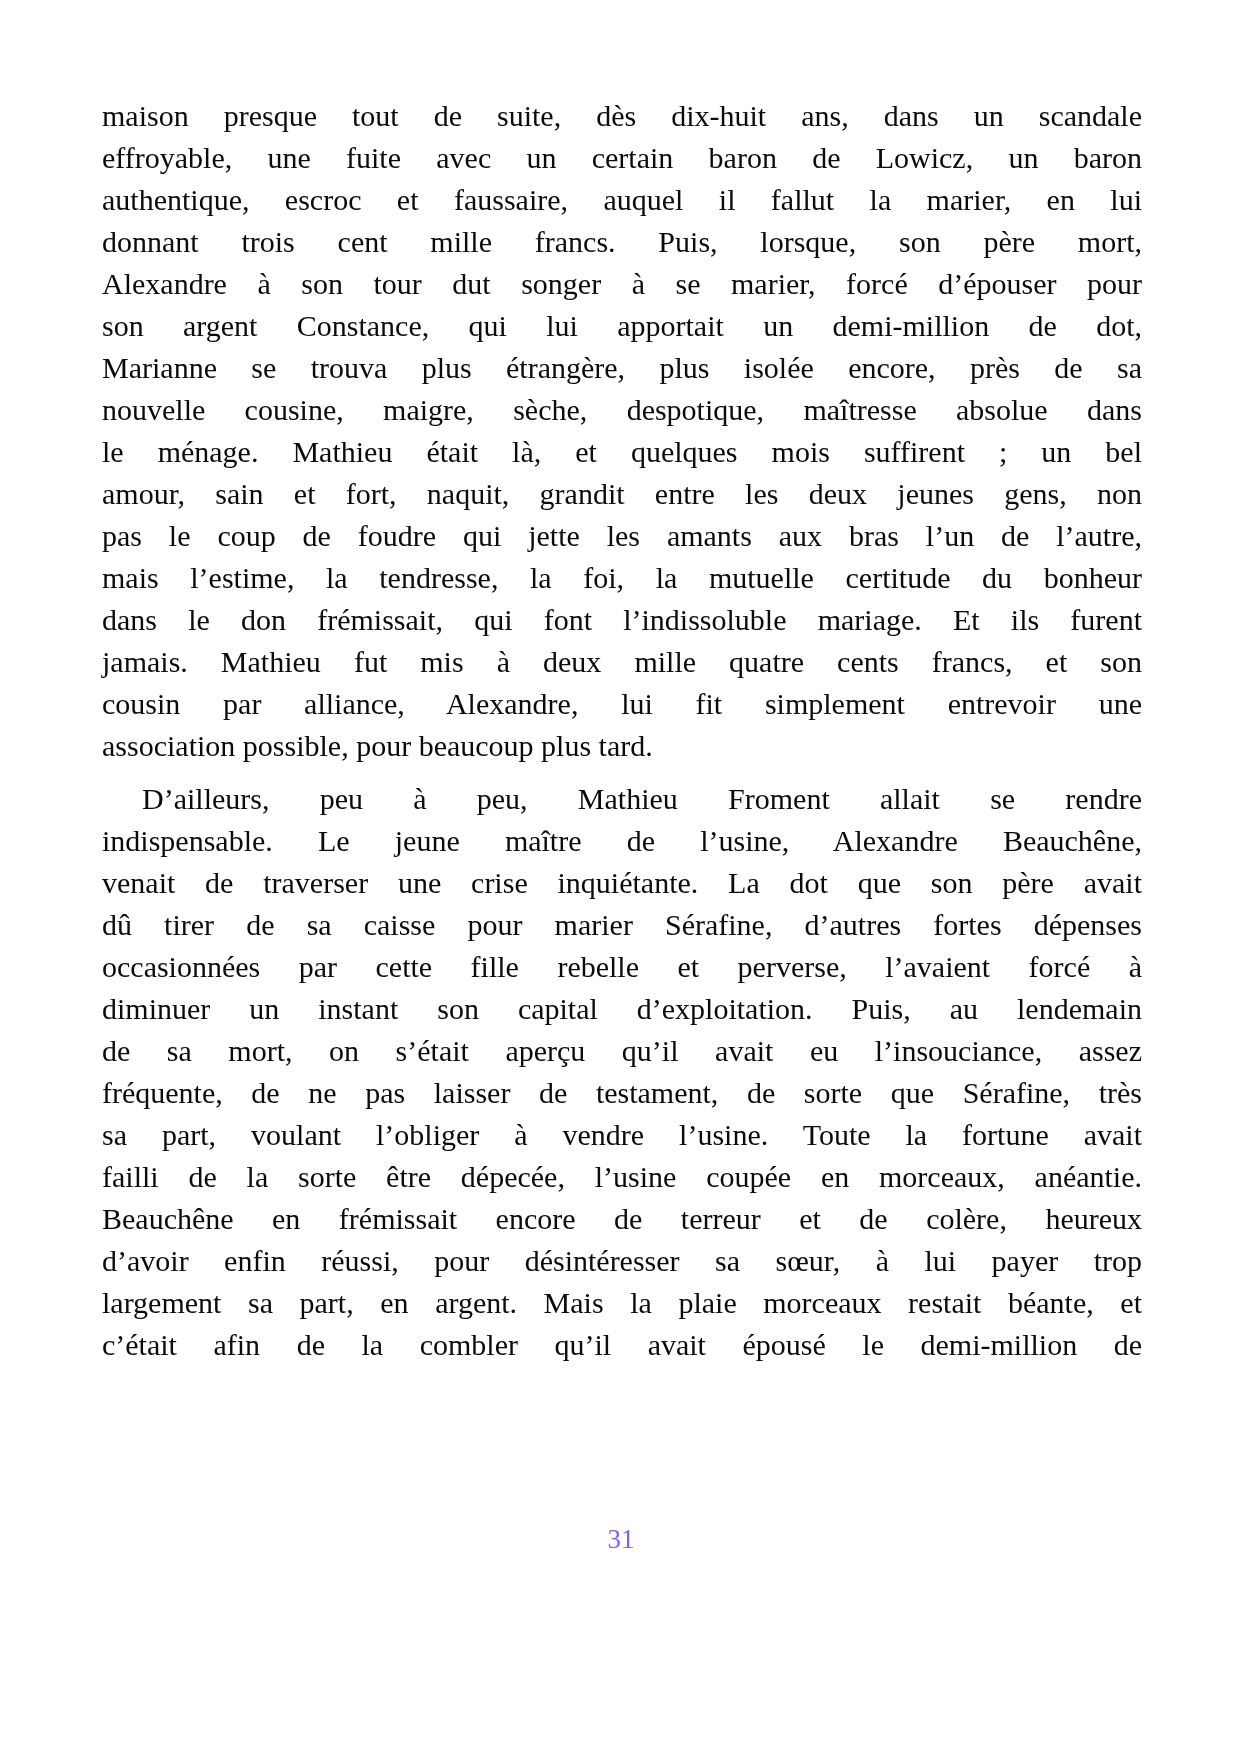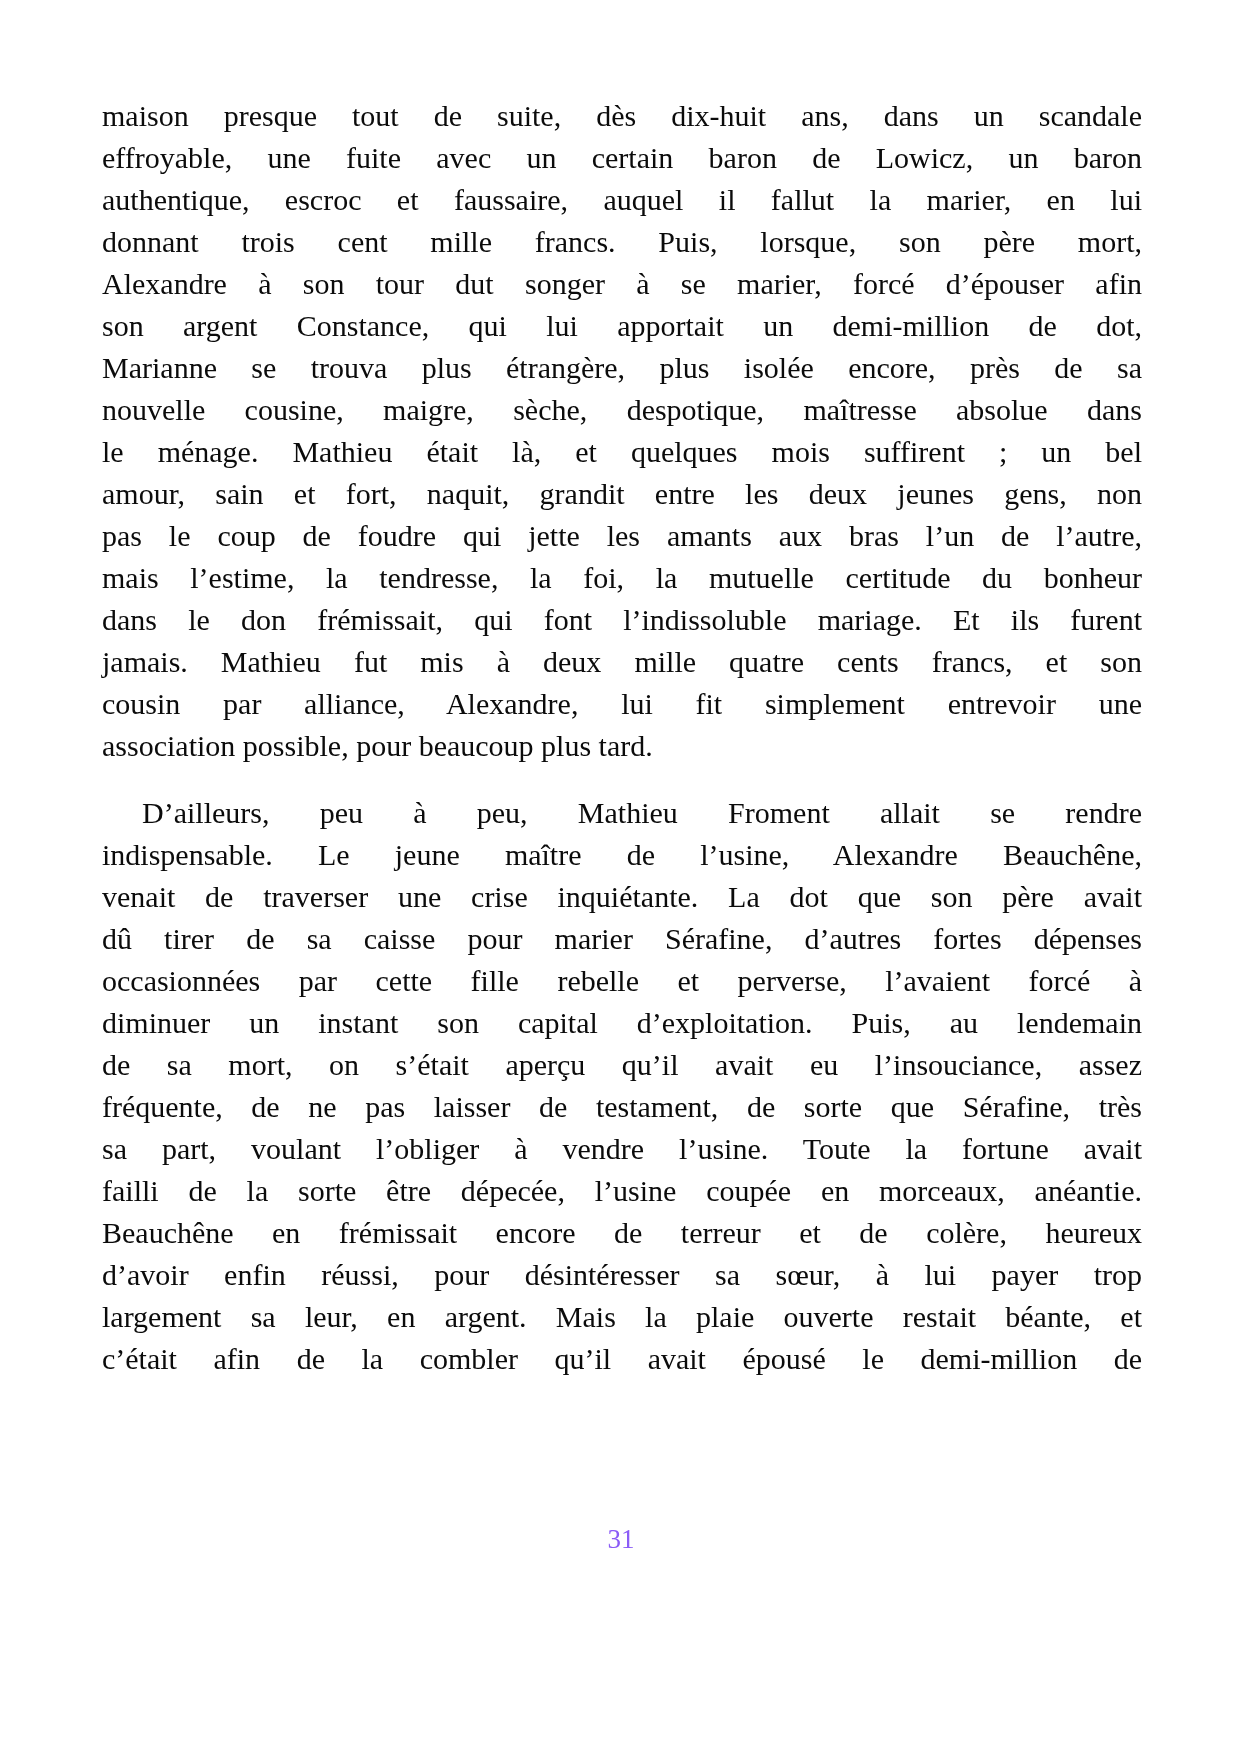--- a/index.html
+++ b/index.html
@@ -27,21 +27,21 @@
     left: 102px;
     top: 95px;
     width: 1040px;
     color: #0b0b0b;
     font-size: 30px;
   }
   .para {
     margin: 0;
   }
   .para + .para {
-    margin-top: 25px;
+    margin-top: 11px;
   }
   .line {
     line-height: 42px;
     height: 42px;
     text-align: justify;
     text-align-last: justify;
     white-space: normal;
   }
   .line.flush-left-end {
     text-align-last: left;
@@ -63,21 +63,21 @@
 </head>
 <body style="background: rgb(255, 255, 255);">
 
 <div class="page">
   <div class="text-block" id="text-block" style="color: rgb(11, 11, 11);">
       <div class="para">
         <div class="line">maison presque tout de suite, dès dix-huit ans, dans un scandale</div>
         <div class="line">effroyable, une fuite avec un certain baron de Lowicz, un baron</div>
         <div class="line">authentique, escroc et faussaire, auquel il fallut la marier, en lui</div>
         <div class="line">donnant trois cent mille francs. Puis, lorsque, son père mort,</div>
-        <div class="line">Alexandre à son tour dut songer à se marier, forcé d’épouser afin</div>
+        <div class="line">Alexandre à son tour dut songer à se marier, forcé d’épouser pour</div>
         <div class="line">son argent Constance, qui lui apportait un demi-million de dot,</div>
         <div class="line">Marianne se trouva plus étrangère, plus isolée encore, près de sa</div>
         <div class="line">nouvelle cousine, maigre, sèche, despotique, maîtresse absolue dans</div>
         <div class="line">le ménage. Mathieu était là, et quelques mois suffirent ; un bel</div>
         <div class="line">amour, sain et fort, naquit, grandit entre les deux jeunes gens, non</div>
         <div class="line">pas le coup de foudre qui jette les amants aux bras l’un de l’autre,</div>
         <div class="line">mais l’estime, la tendresse, la foi, la mutuelle certitude du bonheur</div>
         <div class="line">dans le don frémissait, qui font l’indissoluble mariage. Et ils furent</div>
         <div class="line">jamais. Mathieu fut mis à deux mille quatre cents francs, et son</div>
         <div class="line">cousin par alliance, Alexandre, lui fit simplement entrevoir une</div>
@@ -89,18 +89,18 @@
         <div class="line">venait de traverser une crise inquiétante. La dot que son père avait</div>
         <div class="line">dû tirer de sa caisse pour marier Sérafine, d’autres fortes dépenses</div>
         <div class="line">occasionnées par cette fille rebelle et perverse, l’avaient forcé à</div>
         <div class="line">diminuer un instant son capital d’exploitation. Puis, au lendemain</div>
         <div class="line">de sa mort, on s’était aperçu qu’il avait eu l’insouciance, assez</div>
         <div class="line">fréquente, de ne pas laisser de testament, de sorte que Sérafine, très</div>
         <div class="line">sa part, voulant l’obliger à vendre l’usine. Toute la fortune avait</div>
         <div class="line">failli de la sorte être dépecée, l’usine coupée en morceaux, anéantie.</div>
         <div class="line">Beauchêne en frémissait encore de terreur et de colère, heureux</div>
         <div class="line">d’avoir enfin réussi, pour désintéresser sa sœur, à lui payer trop</div>
-        <div class="line">largement sa leur, en argent. Mais la plaie ouverte restait béante, et</div>
+        <div class="line">largement sa part, en argent. Mais la plaie morceaux restait béante, et</div>
         <div class="line">c’était afin de la combler qu’il avait épousé le demi-million de</div>
       </div>
     </div>
   <div class="page-number" style="color: #8b5cf6;">31</div>
 </div>
 
 </body></html>

